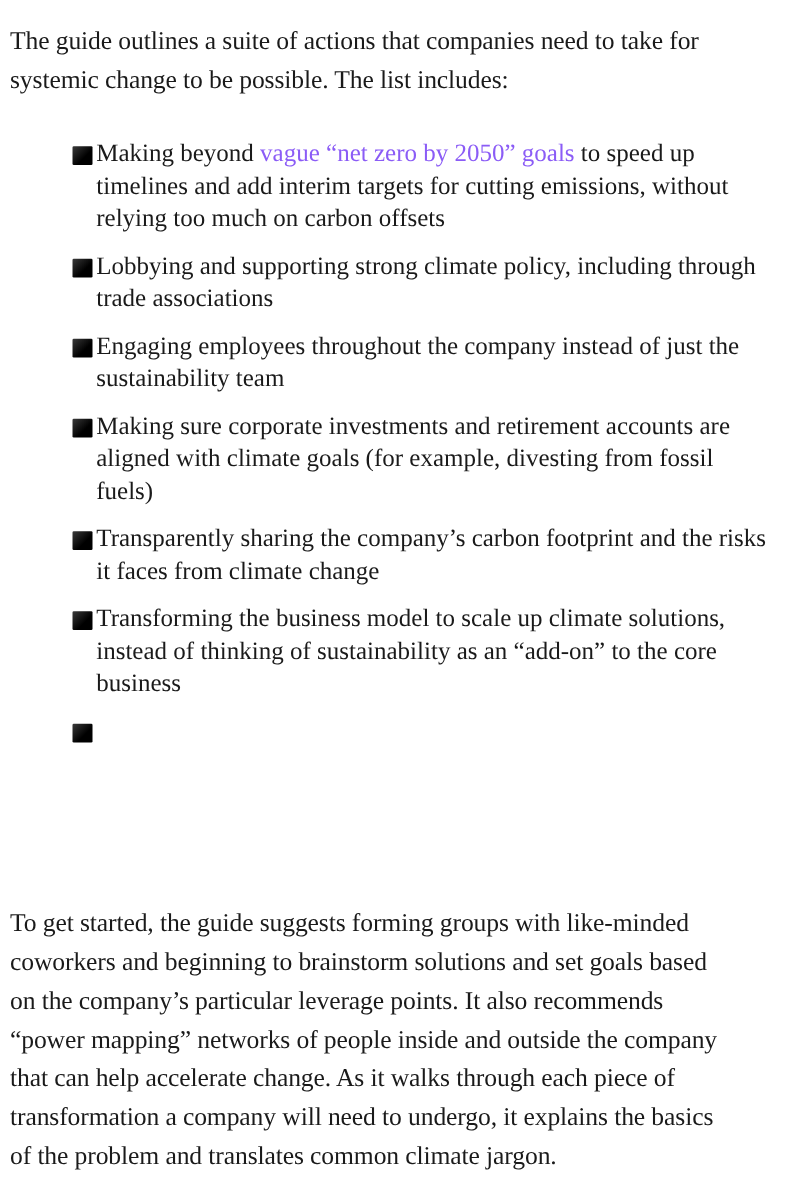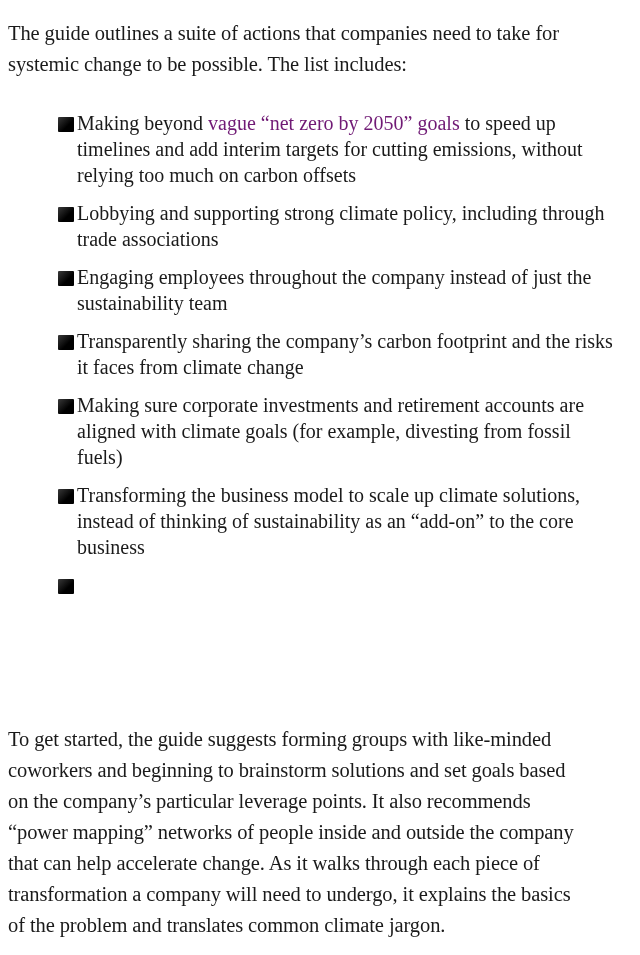--- a/index.html
+++ b/index.html
@@ -44,21 +44,21 @@
     .bullet {
       position: absolute;
       left: 1px;
       top: 7px;
       width: 16px;
       height: 15px;
       background: linear-gradient(135deg, #3a3a3a 0%, #000000 60%);
       border-radius: 1px;
     }
     .link {
-      color: #701a75;
+      color: #8b5cf6;
       text-decoration: none;
       cursor: pointer;
     }
     .closing {
       position: absolute;
       left: 8px;
       top: 724px;
       width: 660px;
       font-size: 20.5px;
       line-height: 31px;
@@ -84,25 +84,25 @@
   <li class="list-item">
     <span class="bullet"></span>
     <span>Lobbying and supporting strong climate policy, including through trade associations</span>
   </li>
   <li class="list-item">
     <span class="bullet"></span>
     <span>Engaging employees throughout the company instead of just the sustainability team</span>
   </li>
   <li class="list-item">
     <span class="bullet"></span>
-    <span>Transparently sharing the company’s carbon footprint and the risks it faces from climate change</span>
+    <span>Making sure corporate investments and retirement accounts are aligned with climate goals (for example, divesting from fossil fuels)</span>
   </li>
   <li class="list-item">
     <span class="bullet"></span>
-    <span>Making sure corporate investments and retirement accounts are aligned with climate goals (for example, divesting from fossil fuels)</span>
+    <span>Transparently sharing the company’s carbon footprint and the risks it faces from climate change</span>
   </li>
   <li class="list-item">
     <span class="bullet"></span>
     <span>Transforming the business model to scale up climate solutions, instead of thinking of sustainability as an “add-on” to the core business</span>
   </li>
   <li class="list-item">
     <span class="bullet"></span>
   </li>
 </ul>
 

